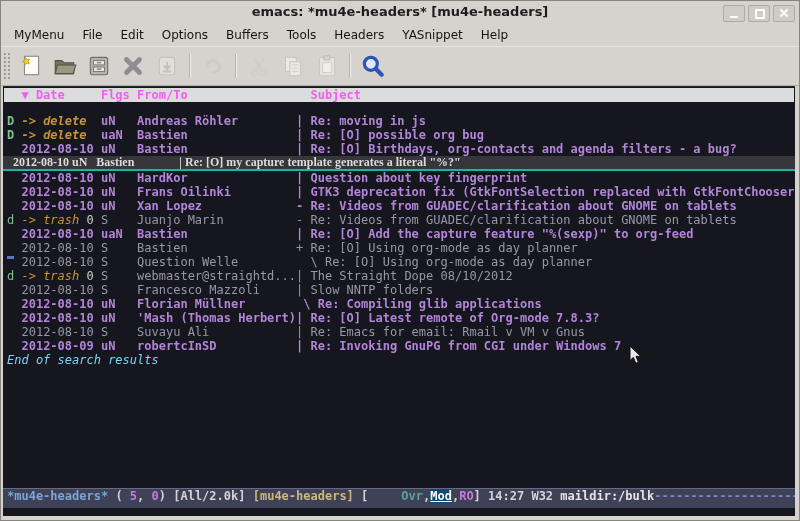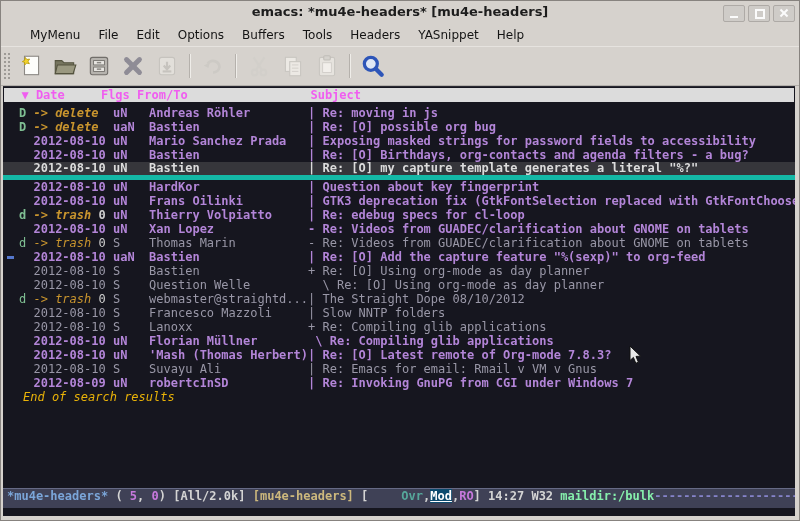--- a/index.html
+++ b/index.html
@@ -10,57 +10,57 @@
   .title-text{position:absolute;left:0;right:0;top:3px;text-align:center;
     font-size:13px;font-weight:bold;color:#1d1d1d;}
   .winbtns{position:absolute;right:4px;top:4px;display:flex;gap:3px;}
   .winbtn{width:20px;height:15px;background:#cfccc8;border:1px solid #aeaaa6;
     border-radius:2px;position:relative;cursor:default;}
   .glyph-min{position:absolute;left:6px;bottom:3px;width:8px;height:2px;background:#fbfbfb;}
   .glyph-max{position:absolute;left:6px;top:3px;width:6px;height:6px;border:2px solid #fbfbfb;}
   .glyph-close{position:absolute;left:9px;top:2px;width:2px;height:10px;background:#fbfbfb;transform:rotate(45deg);}
   .glyph-close2{position:absolute;left:9px;top:2px;width:2px;height:10px;background:#fbfbfb;transform:rotate(-45deg);}
   
-  .menubar{height:22px;display:flex;align-items:center;padding-left:20px;background:#d6d2cd;}
+  .menubar{height:22px;display:flex;align-items:center;padding-left:4px;background:#d6d2cd;}
   .menu-item{padding:2px 9px;font-size:12px;color:#141414;white-space:nowrap;}
   
   .toolbar{height:38px;display:flex;align-items:center;background:#d6d2cd;
     border-top:1px solid #e6e3df;border-bottom:1px solid #b3afaa;}
   .grip{width:7px;height:28px;margin:0 4px 0 2px;
     background-image:radial-gradient(circle,#9d9a96 1px,rgba(0,0,0,0) 1.2px);
     background-size:4px 4px;}
   .tbtn{width:34px;height:30px;display:flex;align-items:center;justify-content:center;}
   .tsep{width:1px;height:24px;background:#b5b1ac;border-right:1px solid #efede9;margin:0 5px;}
   
   .frame{position:absolute;left:0;right:0;top:85px;bottom:0;background:#d6d2cd;
     padding:0 4px 4px 2px;box-sizing:border-box;}
   .buffer{height:100%;background:#16161f;display:flex;flex-direction:column;
     border-top:1px solid #2a2a33;box-sizing:border-box;position:relative;overflow:hidden;}
-  .header-line{height:14px;line-height:14px;margin:1px 1px 4px 1px;background:#dcdcdc;
+  .header-line{height:14px;line-height:14px;margin:1px 1px 12px 1px;background:#dcdcdc;
     color:#f05df0;font:bold 12px "DejaVu Sans Mono",monospace;white-space:pre;padding-left:3px;}
   .rows{flex:1;overflow:hidden;padding-top:0px;}
-  .msg{height:14px;line-height:14px;white-space:pre;padding-left:16px;
+  .msg{height:14px;line-height:14px;white-space:pre;padding-left:4px;
     font:12px "DejaVu Sans Mono",monospace;color:#9997a7;}
   .msg.unread{font-weight:bold;color:#b385d8;}
   .msg .mk{color:#7fbf93;}
   .msg .orange{color:#c9952e;font-style:italic;}
   .msg .extra{color:#cfcfcf;}
-  .msg.current{background:#36363b;height:13px;line-height:13px;border-bottom:5px solid #14b8a6;}
+  .msg.current{background:#36363b;height:13px;line-height:13px;border-bottom:2px solid #14b8a6;font-family:Liberation Serif, serif;}
   .msg.current, .msg.current span{color:#dcdcdc !important;}
-  .end-results{height:14px;line-height:14px;padding-left:20px;white-space:pre;
-    font:italic 12px "DejaVu Sans Mono",monospace;color:#eab308;}
+  .end-results{height:14px;line-height:14px;padding-left:4px;white-space:pre;
+    font:italic 12px "DejaVu Sans Mono",monospace;color:#7dd3fc;}
   .point-cursor{position:absolute;left:4px;top:169px;width:7px;height:3px;background:#5577cc;}
   
   .modeline{height:19px;line-height:19px;background:#3f4156;border-top:1px solid #666a85;
     font:bold 12px "DejaVu Sans Mono",monospace;padding-left:4px;color:#d4d4d4;
     white-space:pre;overflow:hidden;}
   .ml-buffer-name{color:#7ba6d9;} .ml-num{color:#c779dd;} .ml-plain{color:#d4d4d4;}
   .ml-buffer-id{color:#cdb87d;} .ml-ovr{color:#56a79b;margin-left:33px;}
   .ml-mod{color:#ffffff;background:#0c4a6e;text-decoration:underline;} .ml-ro{color:#c779dd;}
-  .ml-folder{color:#86efac;} .ml-dashes{color:#8583c9;}
+  .ml-folder{color:#e5e5e5;} .ml-dashes{color:#8583c9;}
   .echo{height:8px;background:#16161f;}
   
   .mouse{position:absolute;left:628px;top:344px;pointer-events:none;}
 </style>
 </head>
 <body>
 
 <div id="window">
 
   <div class="titlebar">
@@ -173,34 +173,31 @@
       </svg>
     </div>
   </div>
 
   <div class="frame">
     <div class="buffer">
       <div class="header-line" id="headerline">  ▼ Date     Flgs From/To                 Subject</div>
       <div class="rows" id="rows">
           <div class="msg unread"><span class="mk">D </span><span class="orange">-&gt; delete</span><span>  </span><span>uN   </span><span>Andreas Röhler        </span><span>| </span><span>Re: moving in js</span></div>
           <div class="msg unread"><span class="mk">D </span><span class="orange">-&gt; delete</span><span>  </span><span>uaN  </span><span>Bastien               </span><span>| </span><span>Re: [O] possible org bug</span></div>
-          <div class="msg unread"><span class="mk">  </span><span>2012-08-10</span><span> </span><span>uN   </span><span>Mario Sanchez Prada   </span><span>| </span><span>Exposing masked strings for password fields to accessibility</span></div>
           <div class="msg unread"><span class="mk">  </span><span>2012-08-10</span><span> </span><span>uN   </span><span>Bastien               </span><span>| </span><span>Re: [O] Birthdays, org-contacts and agenda filters - a bug?</span></div>
           <div class="msg unread current"><span class="mk">  </span><span>2012-08-10</span><span> </span><span>uN   </span><span>Bastien               </span><span>| </span><span>Re: [O] my capture template generates a literal "%?"</span></div>
           <div class="msg unread"><span class="mk">  </span><span>2012-08-10</span><span> </span><span>uN   </span><span>HardKor               </span><span>| </span><span>Question about key fingerprint</span></div>
           <div class="msg unread"><span class="mk">  </span><span>2012-08-10</span><span> </span><span>uN   </span><span>Frans Oilinki         </span><span>| </span><span>GTK3 deprecation fix (GtkFontSelection replaced with GtkFontChooser)</span></div>
-          <div class="msg unread"><span class="mk">d </span><span class="orange">-&gt; trash</span><span class="extra"> 0</span><span> </span><span>uN   </span><span>Thierry Volpiatto     </span><span>| </span><span>Re: edebug specs for cl-loop</span></div>
           <div class="msg unread"><span class="mk">  </span><span>2012-08-10</span><span> </span><span>uN   </span><span>Xan Lopez             </span><span>- </span><span>Re: Videos from GUADEC/clarification about GNOME on tablets</span></div>
-          <div class="msg read"><span class="mk">d </span><span class="orange">-&gt; trash</span><span class="extra"> 0</span><span> </span><span>S    </span><span>Thomas Marin          </span><span>- </span><span>Re: Videos from GUADEC/clarification about GNOME on tablets</span></div>
+          <div class="msg read"><span class="mk">d </span><span class="orange">-&gt; trash</span><span class="extra"> 0</span><span> </span><span>S    </span><span>Juanjo Marin          </span><span>- </span><span>Re: Videos from GUADEC/clarification about GNOME on tablets</span></div>
           <div class="msg unread"><span class="mk">  </span><span>2012-08-10</span><span> </span><span>uaN  </span><span>Bastien               </span><span>| </span><span>Re: [O] Add the capture feature "%(sexp)" to org-feed</span></div>
           <div class="msg read"><span class="mk">  </span><span>2012-08-10</span><span> </span><span>S    </span><span>Bastien               </span><span>+ </span><span>Re: [O] Using org-mode as day planner</span></div>
           <div class="msg read"><span class="mk">  </span><span>2012-08-10</span><span> </span><span>S    </span><span>Question Welle         </span><span> \ </span><span>Re: [O] Using org-mode as day planner</span></div>
           <div class="msg read"><span class="mk">d </span><span class="orange">-&gt; trash</span><span class="extra"> 0</span><span> </span><span>S    </span><span>webmaster@straightd...</span><span>| </span><span>The Straight Dope 08/10/2012</span></div>
           <div class="msg read"><span class="mk">  </span><span>2012-08-10</span><span> </span><span>S    </span><span>Francesco Mazzoli     </span><span>| </span><span>Slow NNTP folders</span></div>
-          <div class="msg read"><span class="mk">  </span><span>2012-08-10</span><span> </span><span>S    </span><span>Lanoxx                </span><span>+ </span><span>Re: Compiling glib applications</span></div>
           <div class="msg unread"><span class="mk">  </span><span>2012-08-10</span><span> </span><span>uN   </span><span>Florian Müllner       </span><span> \ </span><span>Re: Compiling glib applications</span></div>
           <div class="msg unread"><span class="mk">  </span><span>2012-08-10</span><span> </span><span>uN   </span><span>'Mash (Thomas Herbert)</span><span>| </span><span>Re: [O] Latest remote of Org-mode 7.8.3?</span></div>
           <div class="msg read"><span class="mk">  </span><span>2012-08-10</span><span> </span><span>S    </span><span>Suvayu Ali            </span><span>| </span><span>Re: Emacs for email: Rmail v VM v Gnus</span></div>
           <div class="msg unread"><span class="mk">  </span><span>2012-08-09</span><span> </span><span>uN   </span><span>robertcInSD           </span><span>| </span><span>Re: Invoking GnuPG from CGI under Windows 7</span></div>
           <div class="end-results">End of search results</div>
         </div>
       <div class="point-cursor"></div>
       <div class="modeline" id="modeline"><span class="ml-buffer-name">*mu4e-headers*</span><span class="ml-plain"> ( </span><span class="ml-num">5</span><span class="ml-plain">, </span><span class="ml-num">0</span><span class="ml-plain">) </span><span class="ml-plain">[All/2.0k] </span><span class="ml-buffer-id">[mu4e-headers] </span><span class="ml-plain">[</span><span class="ml-ovr">Ovr</span><span class="ml-plain">,</span><span class="ml-mod">Mod</span><span class="ml-plain">,</span><span class="ml-ro">RO</span><span class="ml-plain">] </span><span class="ml-plain">14:27 W32 </span><span class="ml-folder">maildir:/bulk</span><span class="ml-dashes">----------------------------------------</span></div>
       <div class="echo"></div>
     </div>

